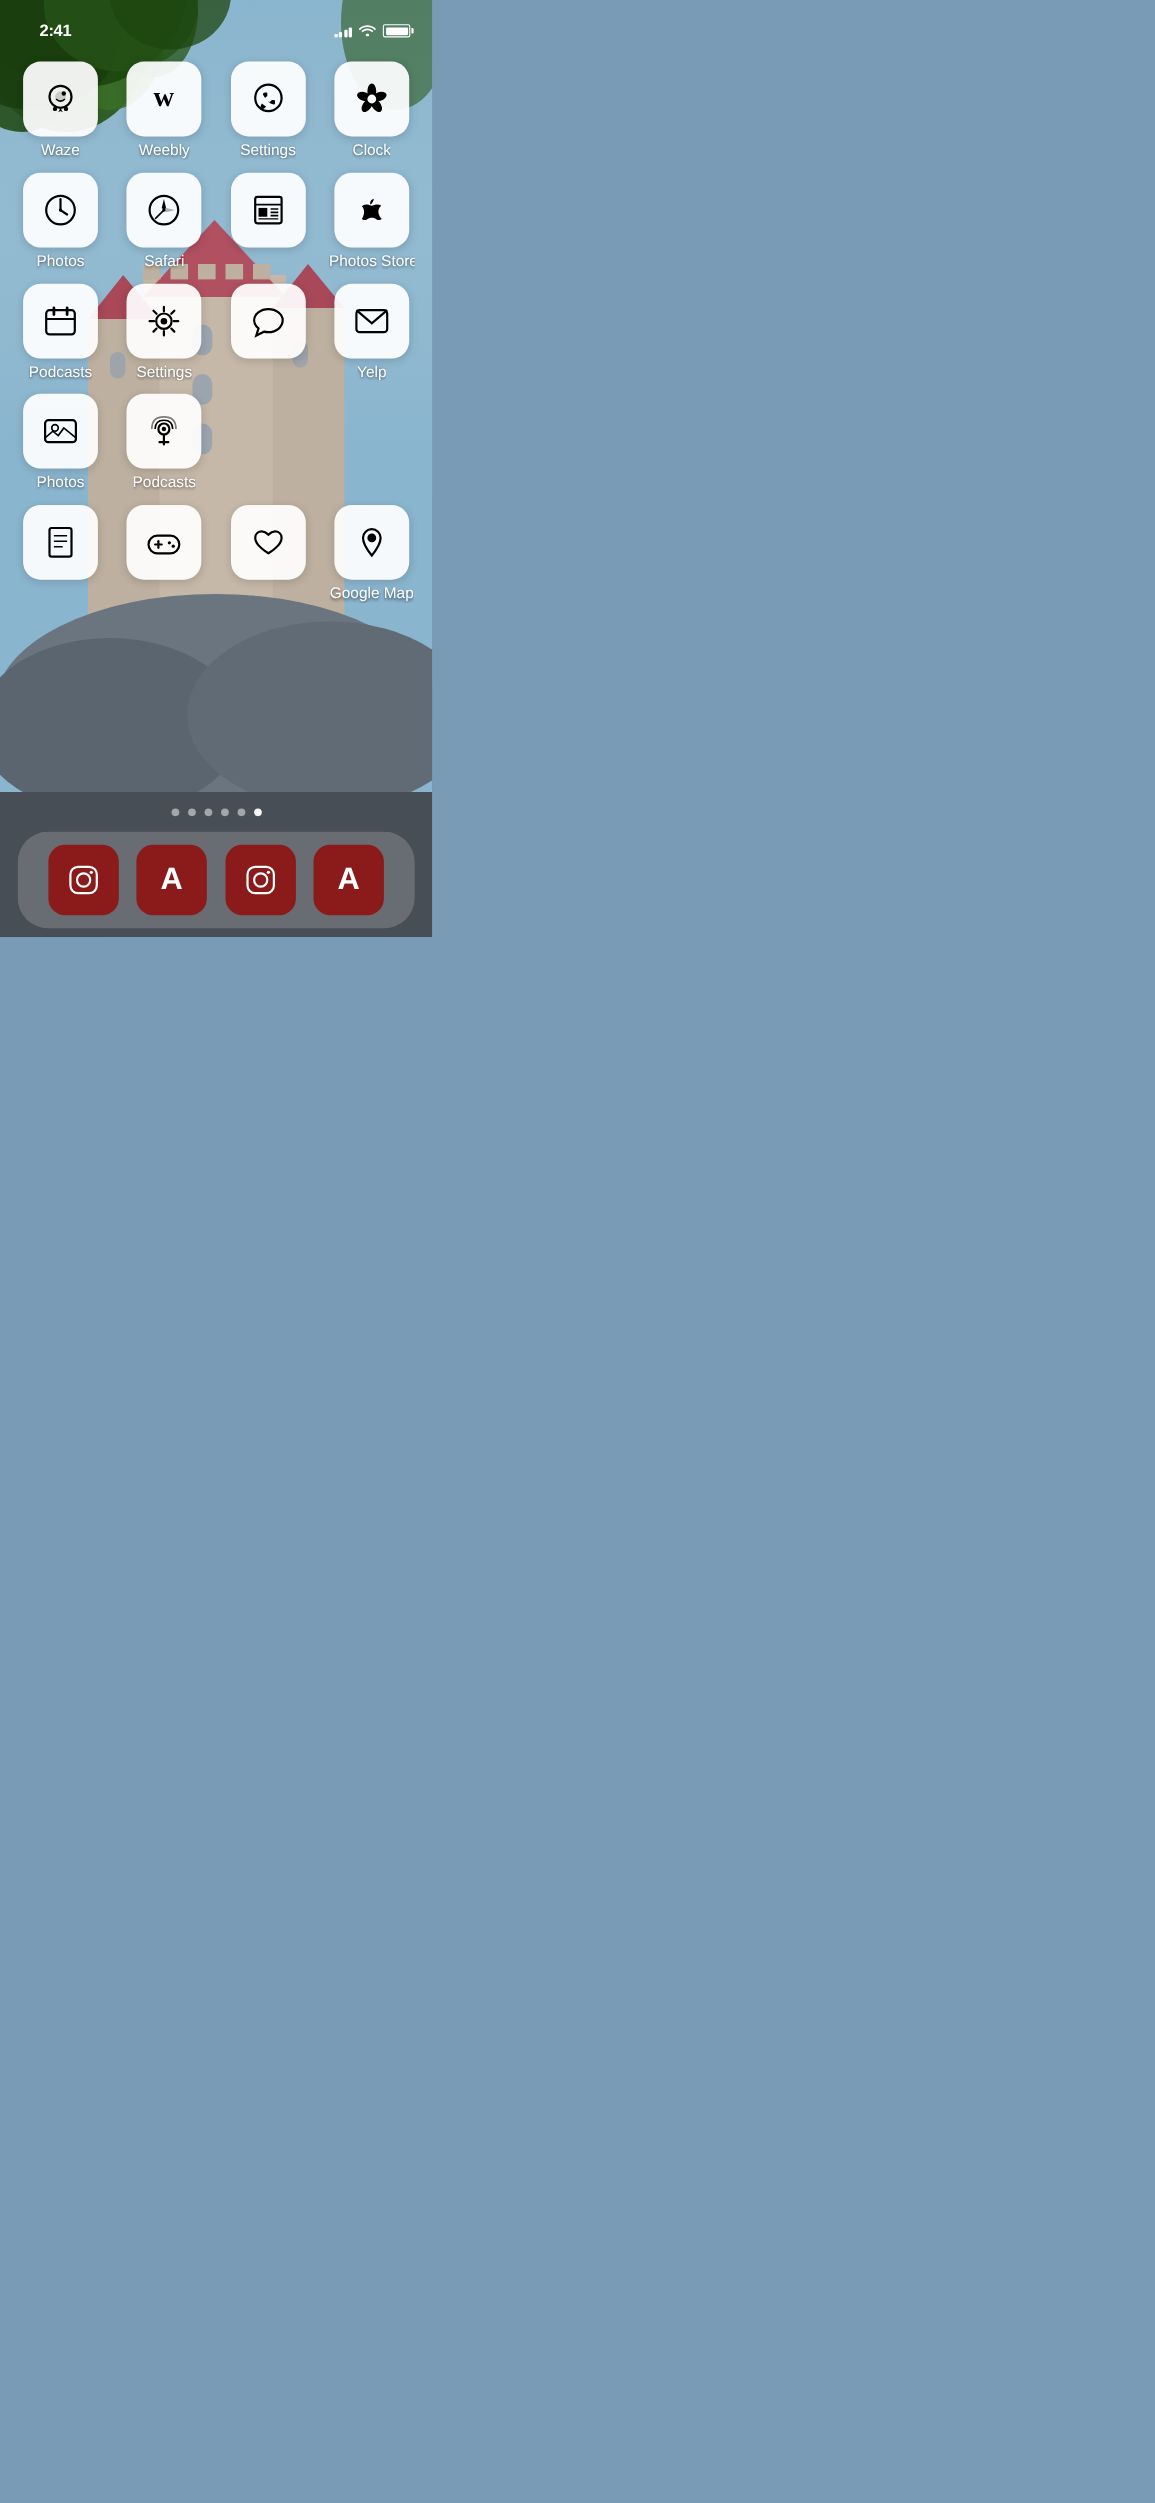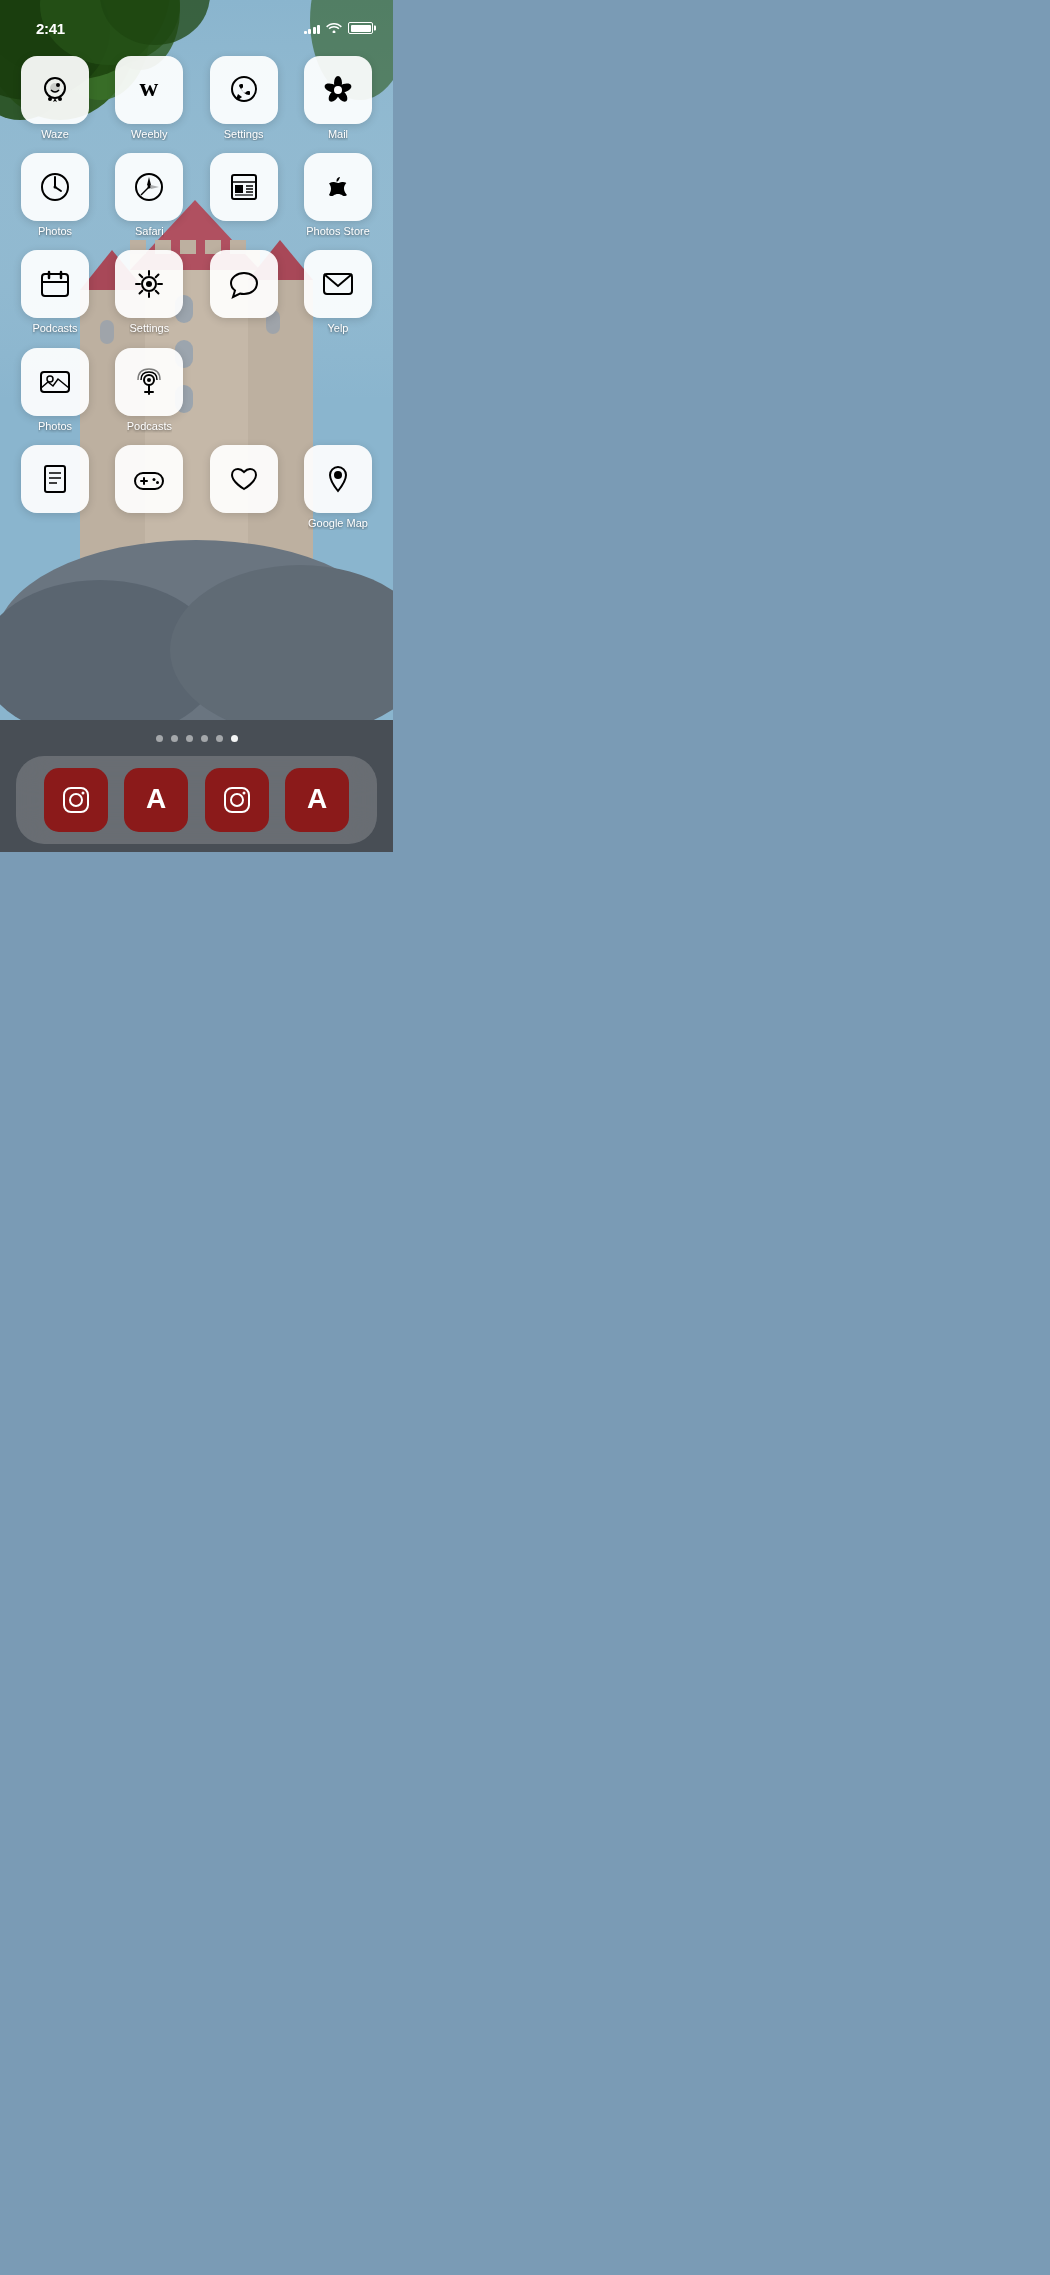--- a/index.html
+++ b/index.html
@@ -141,21 +141,21 @@
       box-shadow: 0 2px 8px rgba(0,0,0,0.15);
     }
 
     .app-icon svg {
       width: 36px;
       height: 36px;
     }
 
     .app-label {
       color: white;
-      font-size: 11px;
+      font-size: 14px;
       font-weight: 500;
       text-align: center;
       text-shadow: 0 1px 3px rgba(0,0,0,0.6);
       line-height: 1.2;
       max-width: 78px;
       overflow: hidden;
       white-space: nowrap;
     }
 
     
@@ -343,21 +343,21 @@
         <svg viewBox="0 0 36 36" fill="none">
 
           <ellipse cx="18" cy="11" rx="4" ry="7" fill="black" transform="rotate(0 18 18)"></ellipse>
           <ellipse cx="18" cy="11" rx="4" ry="7" fill="black" transform="rotate(72 18 18)"></ellipse>
           <ellipse cx="18" cy="11" rx="4" ry="7" fill="black" transform="rotate(144 18 18)"></ellipse>
           <ellipse cx="18" cy="11" rx="4" ry="7" fill="black" transform="rotate(216 18 18)"></ellipse>
           <ellipse cx="18" cy="11" rx="4" ry="7" fill="black" transform="rotate(288 18 18)"></ellipse>
           <circle cx="18" cy="18" r="4" fill="white"></circle>
         </svg>
       </div>
-      <span class="app-label">Mail</span>
+      <span class="app-label">Clock</span>
     </div>
   </div>
 
   <div class="app-row">
     <div class="app-item">
       <div class="app-icon">
         <svg viewBox="0 0 36 36" fill="none">
           <circle cx="18" cy="18" r="13" stroke="black" stroke-width="2" fill="none"></circle>
           <line x1="18" y1="8" x2="18" y2="18" stroke="black" stroke-width="2" stroke-linecap="round"></line>
           <line x1="18" y1="18" x2="24" y2="22" stroke="black" stroke-width="2" stroke-linecap="round"></line>

